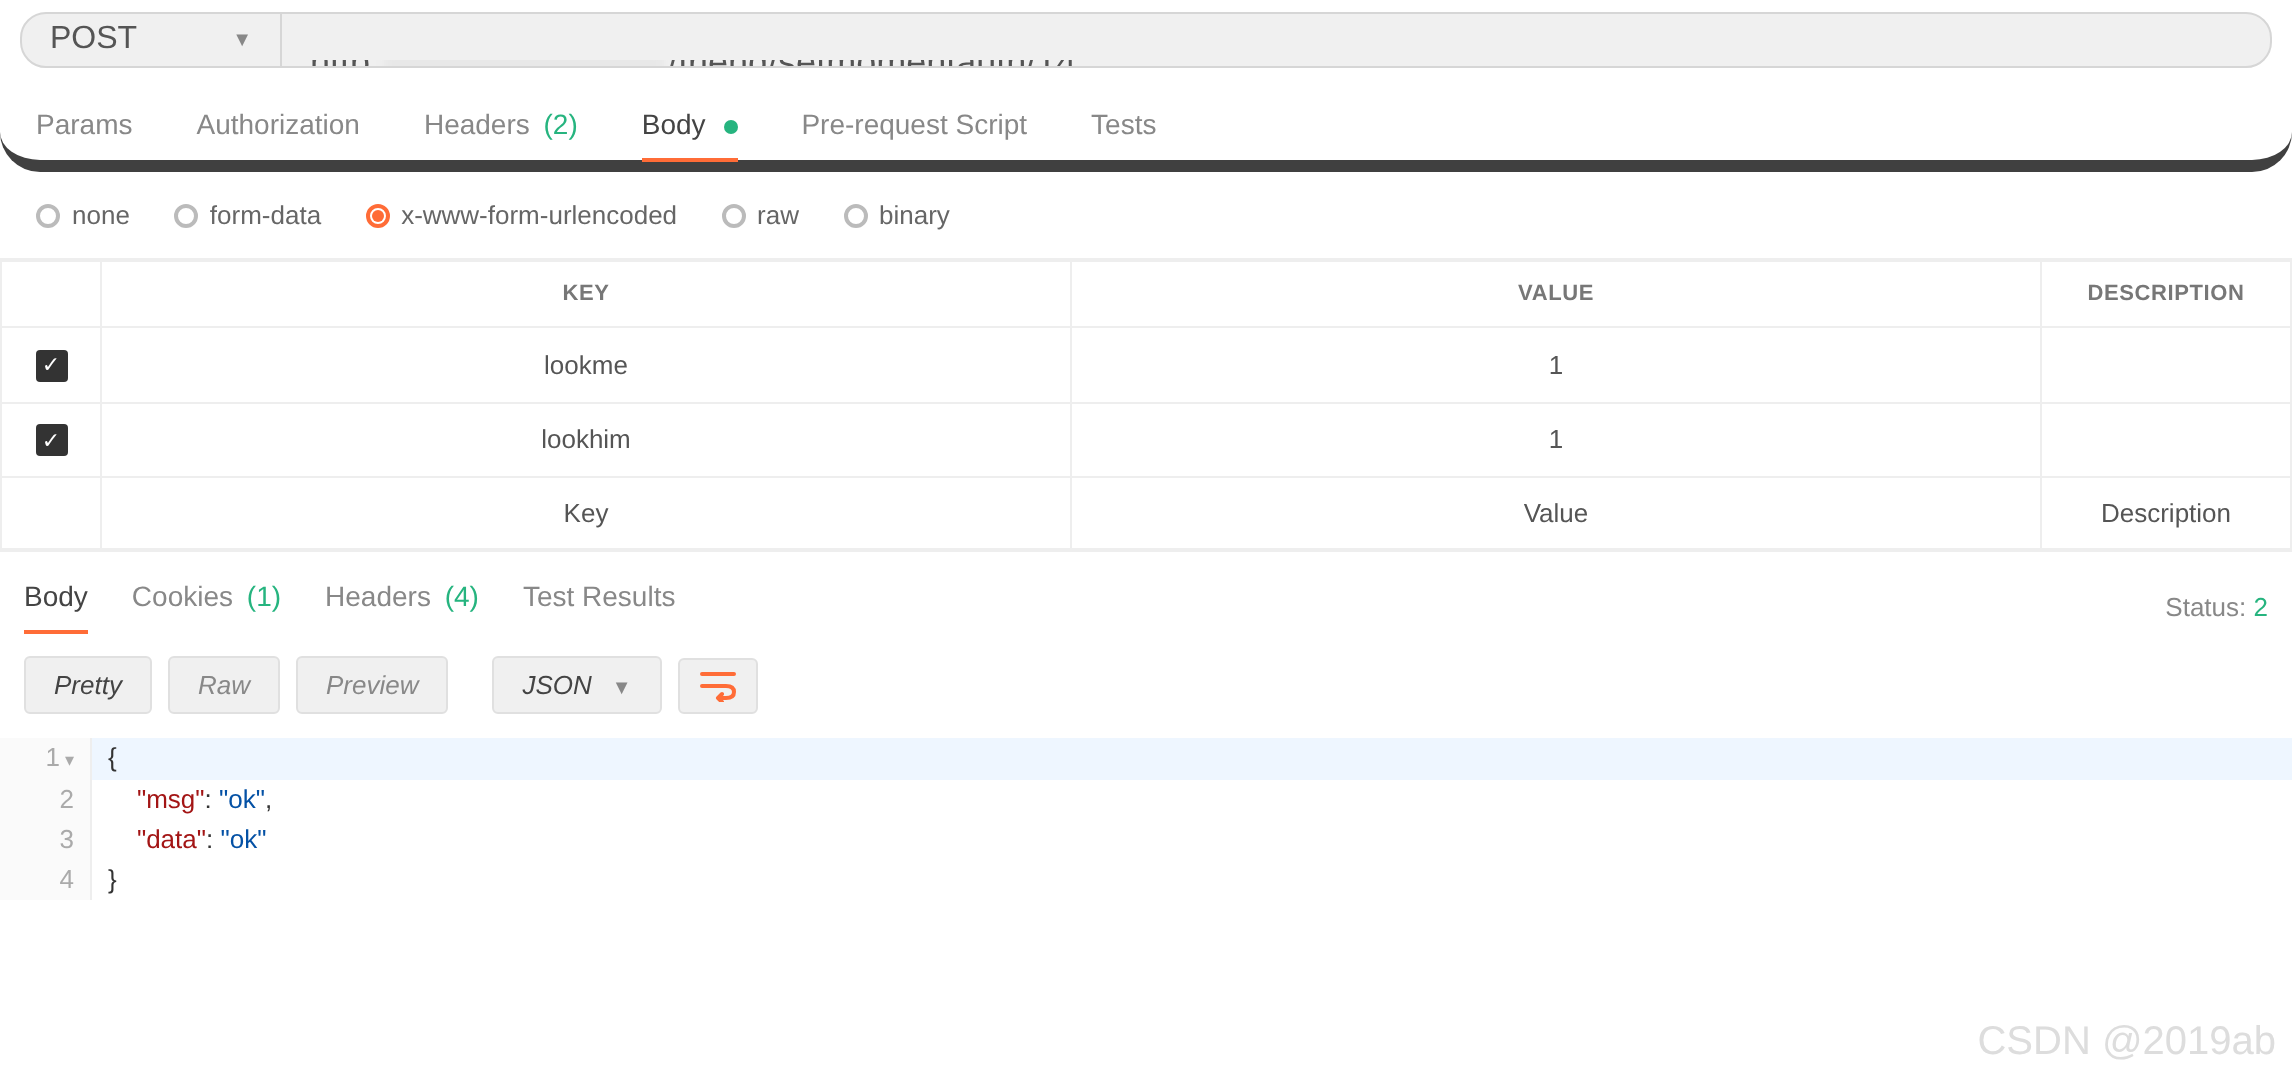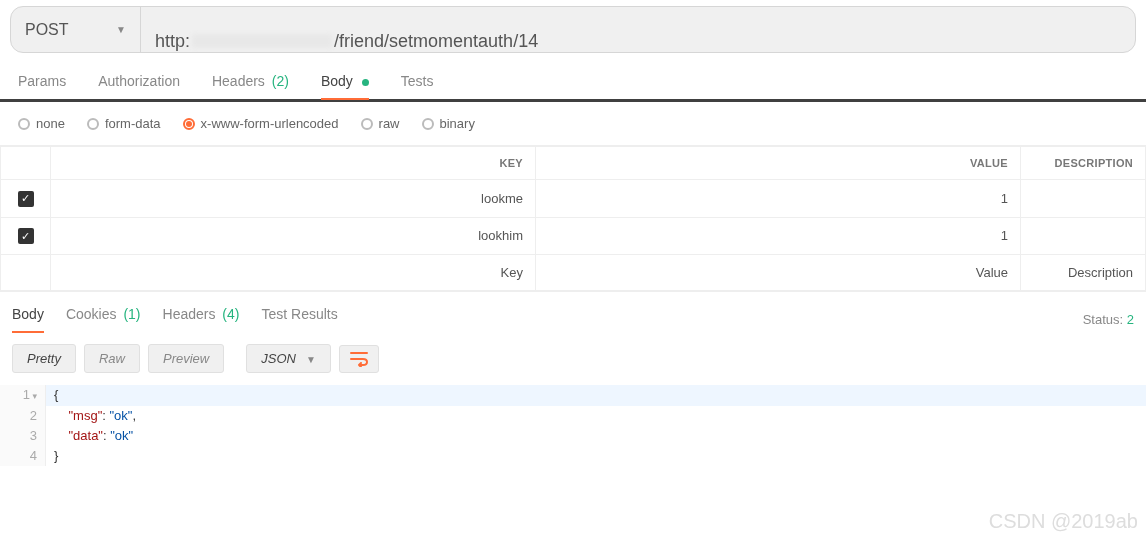--- a/index.html
+++ b/index.html
@@ -1,38 +1,38 @@
 <!DOCTYPE html>
 <html><head>
 <meta charset="utf-8">
 <style>
 * { box-sizing: border-box; margin: 0; padding: 0; font-family: -apple-system, BlinkMacSystemFont, "Segoe UI", sans-serif; }
 body { background: #fff; width: 1146px; height: 539px; overflow: hidden; position: relative; color: #555; }
 
-.top-bar { background: #f0f0f0; border: 1px solid #d6d6d6; border-radius: 13px; margin: 6px 10px 0 10px; display: flex; align-items: stretch; height: 47px; }
+.top-bar { background: #f0f0f0; border: 1px solid #d6d6d6; border-radius: 13px; margin: 6px 10px 0 10px; display: flex; align-items: stretch; height: 28px; }
 .method-dd { width: 130px; border-right: 1px solid #d6d6d6; display: flex; align-items: center; padding: 0 14px; position: relative; cursor: pointer; }
 .method-dd .caret { margin-left: auto; color: #888; font-size: 10px; }
 .url-blur { display:inline-block; width:140px; height:14px; background:#e8e8e8; border-radius:2px; filter:blur(2px); vertical-align:middle; margin:0 2px;}
 .url-wrap { flex:1; display:flex; align-items:center; padding:0 14px; font-size:18px; color:#555; overflow:hidden; white-space:nowrap;margin-top:23px;}
 
-.req-tabs { display: flex; gap: 32px; padding: 20px 18px 0 18px; border-bottom: 3px solid #404040; font-size: 14px; }
+.req-tabs { display: flex; gap: 32px; padding: 20px 18px 0 18px; border-bottom: 6px solid #404040; font-size: 14px; border-radius: 20px; }
 .req-tab { color: #888; padding-bottom: 10px; cursor: pointer; position: relative; }
 .req-tab.active { color: #444; }
 .req-tab.active::after { content:""; position:absolute; left:0; right:0; bottom:-1px; height:2px; background:#ff6c37; }
 .badge-count { color: #26b47f; margin-left: 3px; }
 .dot-green { display:inline-block; width:7px; height:7px; background:#26b47f; border-radius:50%; margin-left:5px; vertical-align:middle;}
 
 .body-types { display:flex; gap:22px; padding: 14px 18px; font-size:13px; color:#666; border-bottom:1px solid #eee;text-align:center;}
 .radio { width:12px; height:12px; border:2px solid #bbb; border-radius:50%; display:inline-block; margin-right:6px; vertical-align:-2px; position:relative;}
 .radio.sel { border-color:#ff6c37; }
 .radio.sel::after { content:""; position:absolute; inset:1px; background:#ff6c37; border-radius:50%; }
 .bt-item { cursor:pointer; }
 
 .kv-table { width:100%; border-collapse:collapse; }
-.kv-table th, .kv-table td { border:1px solid #eee; text-align:right; font-size:13px; font-weight:normal; }
+.kv-table th, .kv-table td { border:1px solid #eee; text-align:center; font-size:13px; font-weight:normal; }
 .kv-table th { color:#777; font-weight:600; font-size:11px; letter-spacing:0.3px; padding:10px 12px; text-transform:uppercase;}
 .kv-table td { padding:10px 12px; color:#555; }
 .chk-cell { width:50px; text-align:center !important; }
 .chk { width:16px; height:16px; background:#333; border-radius:2px; display:inline-flex; align-items:center; justify-content:center; color:#fff; font-size:11px;}
 .ph { color:#bbb; }
 .key-col { width:485px; }
 .val-col { width:485px; }
 
 .resp-tabs { display:flex; gap:22px; padding: 14px 12px 0 12px; border-top:1px solid #eee; font-size:14px; align-items:center;}
 .resp-tab { color:#888; padding-bottom:10px; cursor:pointer; position:relative; }
@@ -77,20 +77,21 @@
   <div class="req-tab">Params</div>
   <div class="req-tab">Authorization</div>
   <div class="req-tab">
     <span>Headers</span>
     <span class="badge-count">(2)</span>
   </div>
   <div class="req-tab active">
     <span>Body</span>
     <span class="dot-green"></span>
   </div>
+  <div class="req-tab">Pre-request Script</div>
   <div class="req-tab">Tests</div>
 </div>
 
 <div class="body-types">
   <div class="bt-item"><span class="radio"></span><span>none</span></div>
   <div class="bt-item"><span class="radio"></span><span>form-data</span></div>
   <div class="bt-item"><span class="radio sel"></span><span>x-www-form-urlencoded</span></div>
   <div class="bt-item"><span class="radio"></span><span>raw</span></div>
   <div class="bt-item"><span class="radio"></span><span>binary</span></div>
 </div>

